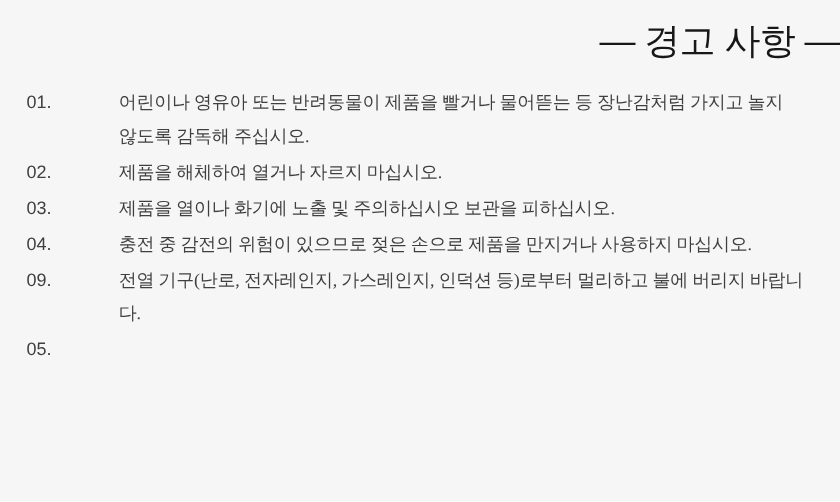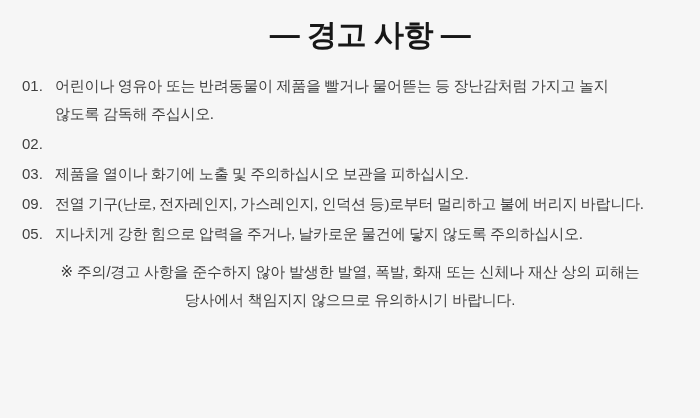--- a/index.html
+++ b/index.html
@@ -10,40 +10,41 @@
     position: relative;
     width: 700px;
     height: 418px;
     background: #f6f6f6;
     font-family: "Liberation Sans", "DejaVu Sans", sans-serif;
     box-sizing: border-box;
     overflow: hidden;
   }
   .title {
     padding-top: 17px;
-    text-align: center;
+    text-align: right;
     font-size: 30px;
     line-height: 36px;
-    font-weight: 700;
+    font-weight: 400;
     color: #171717;
     letter-spacing: -0.5px;
     padding-left: 40px;
   }
   .warning-list {
     margin-top: 19px;
     padding-left: 22px;
     padding-right: 28px;
   }
   .warning-item {
     display: flex;
     align-items: flex-start;
     font-size: 15px;
     line-height: 28px;
     color: #3f3f3f;
     margin-bottom: 2px;
+    gap: 44px;
   }
   .warning-number {
     flex: 0 0 24px;
     margin-right: 9px;
     color: #3f3f3f;
   }
   .warning-text {
     white-space: pre-line;
     letter-spacing: -0.2px;
     font-family: Liberation Serif, serif;
@@ -67,38 +68,38 @@
   <div class="warning-list">
 
     <div class="warning-item">
       <span class="warning-number">01.</span>
       <span class="warning-text">어린이나 영유아 또는 반려동물이 제품을 빨거나 물어뜯는 등 장난감처럼 가지고 놀지
 않도록 감독해 주십시오.</span>
     </div>
 
     <div class="warning-item">
       <span class="warning-number">02.</span>
+      <span class="warning-text">제품을 해체하여 열거나 자르지 마십시오.</span>
     </div>
 
     <div class="warning-item">
       <span class="warning-number">03.</span>
       <span class="warning-text">제품을 열이나 화기에 노출 및 주의하십시오 보관을 피하십시오.</span>
     </div>
 
+    <div class="warning-item">
+      <span class="warning-number">04.</span>
+      <span class="warning-text">충전 중 감전의 위험이 있으므로 젖은 손으로 제품을 만지거나 사용하지 마십시오.</span>
+    </div>
 
     <div class="warning-item">
       <span class="warning-number">09.</span>
       <span class="warning-text">전열 기구(난로, 전자레인지, 가스레인지, 인덕션 등)로부터 멀리하고 불에 버리지 바랍니다.</span>
     </div>
 
     <div class="warning-item">
       <span class="warning-number">05.</span>
-      <span class="warning-text">지나치게 강한 힘으로 압력을 주거나, 날카로운 물건에 닿지 않도록 주의하십시오.</span>
     </div>
 
   </div>
 
-  <div class="disclaimer">
-    <div>※ 주의/경고 사항을 준수하지 않아 발생한 발열, 폭발, 화재 또는 신체나 재산 상의 피해는</div>
-    <div>당사에서 책임지지 않으므로 유의하시기 바랍니다.</div>
-  </div>
 
 </div>
 
 </body></html>

